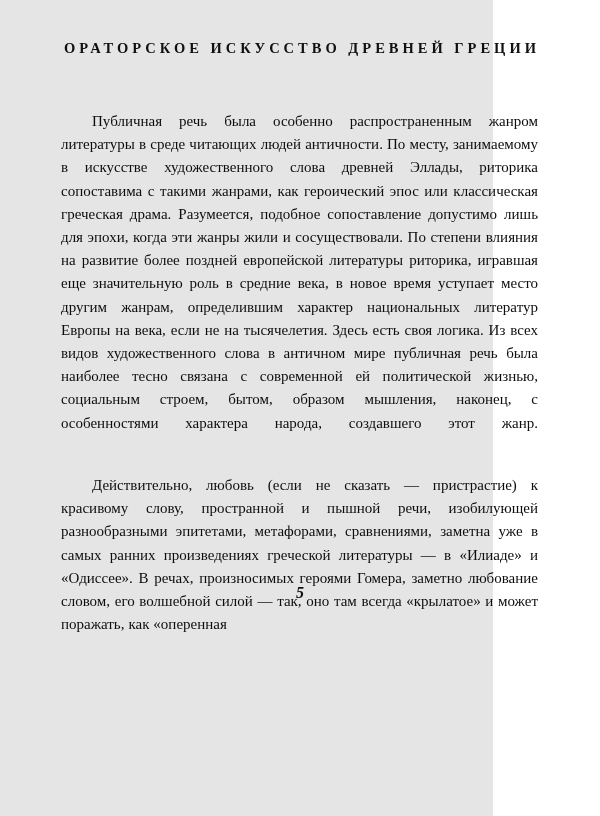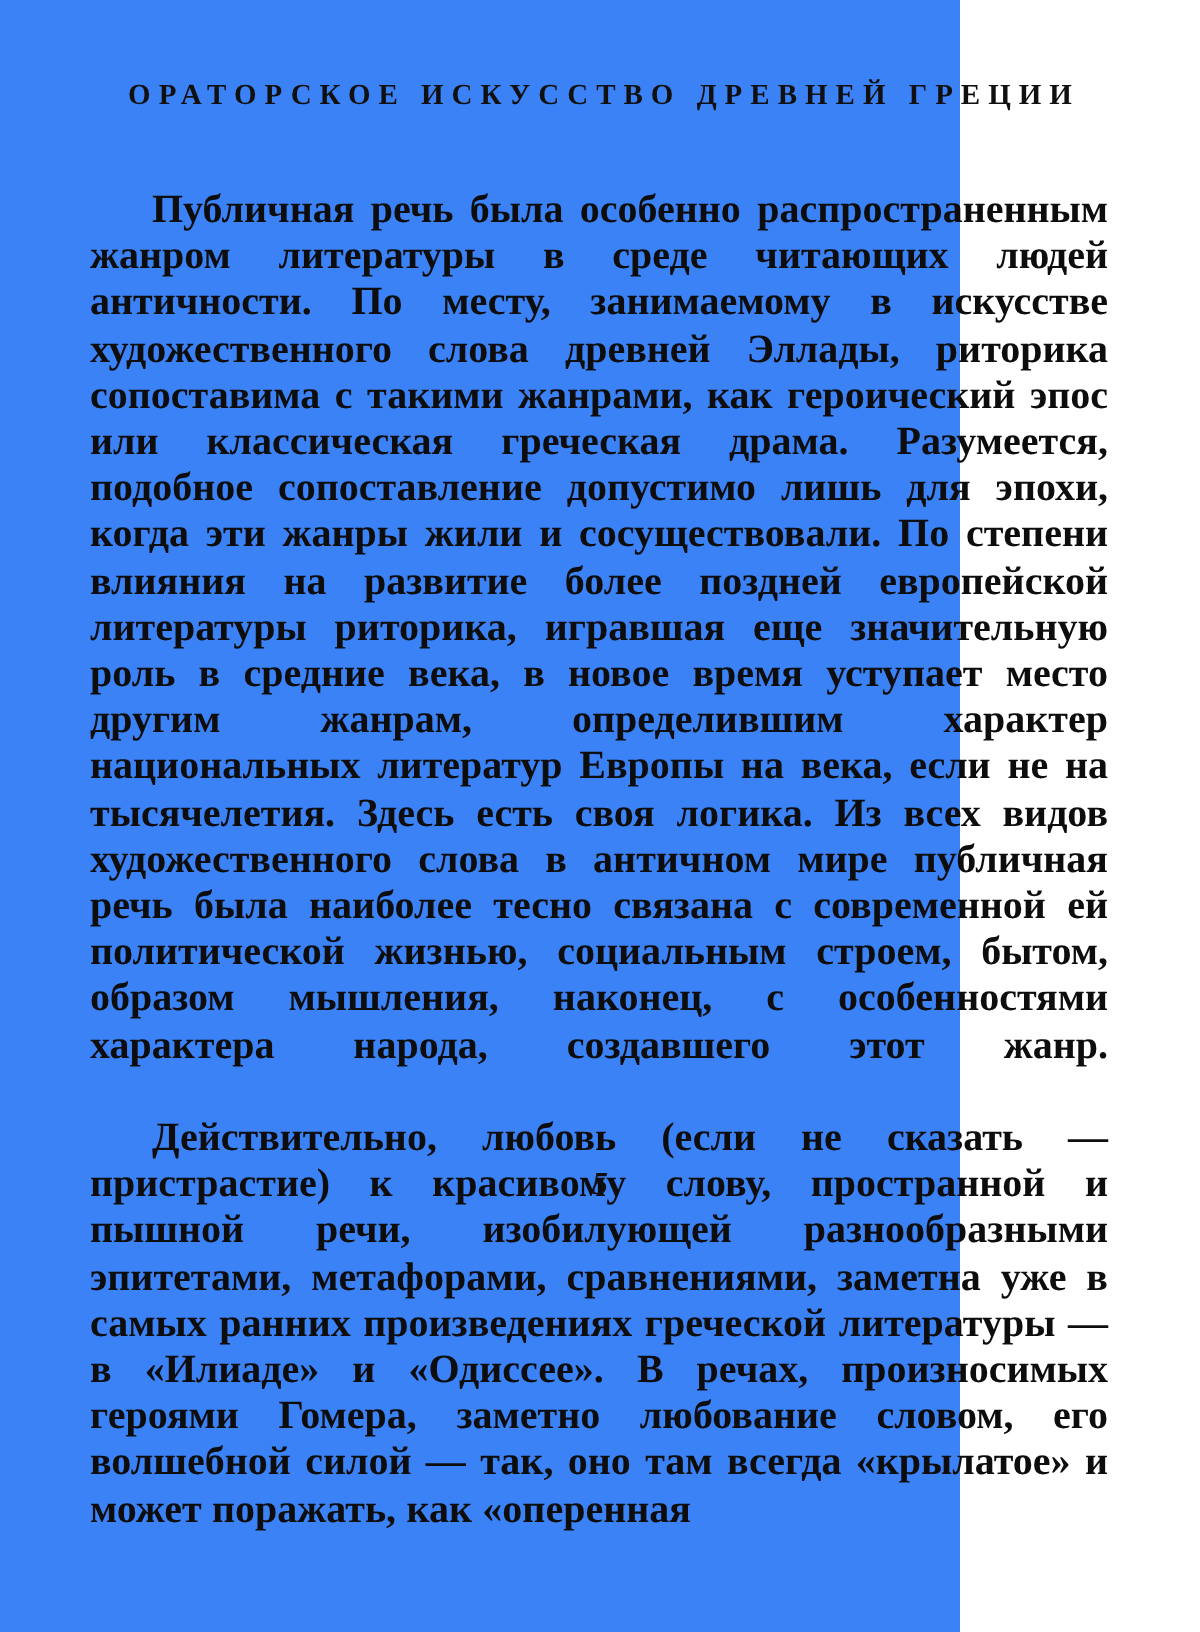--- a/index.html
+++ b/index.html
@@ -17,21 +17,22 @@
     color: #0a0a0a;
     -webkit-font-smoothing: none;
   }
 
   .page {
     position: absolute;
     left: 0;
     top: 0;
     width: 480px;
     height: 816px;
-    background: #3b82f6;
+    background: #e5e5e5;
+    padding-left: 13px;
   }
 
   
   .running-head {
     position: absolute;
     left: 45px;
     top: 38px;
     width: 510px;
     text-align: center;
     font-family: "Liberation Serif", "DejaVu Serif", serif;
@@ -46,23 +47,23 @@
 
   
   .textblock {
     position: absolute;
     left: 45px;
     top: 94px;
     width: 509px;
   }
 
   .para {
-    margin: 0;
-    font-weight: 700;
-    font-size: 20px;
+    margin: 16px;
+    font-weight: 400;
+    font-size: 15px;
     line-height: 23.2px;
     text-align: justify;
     text-justify: inter-word;
     text-indent: 31px;
     color: #0d0d0d;
     hyphens: none;
     -webkit-hyphens: none;
     word-spacing: 0.2px;
   }
   .para + .para {

